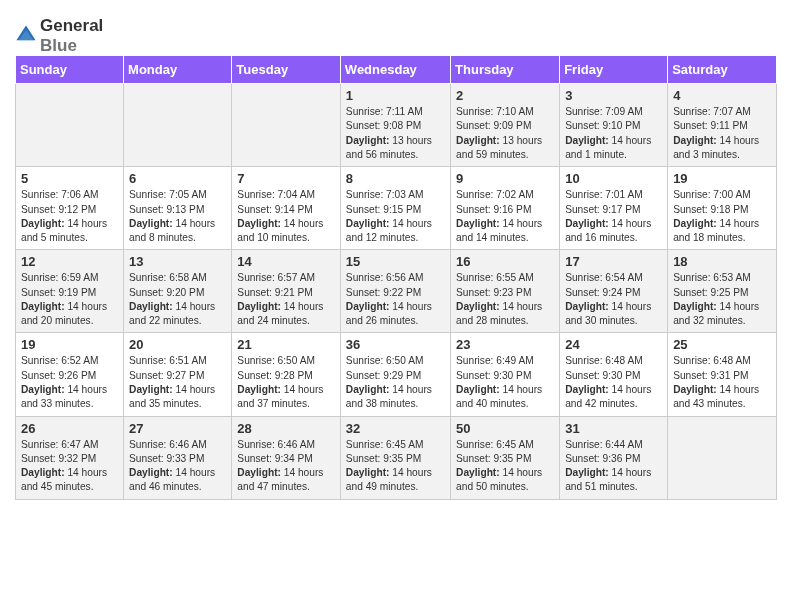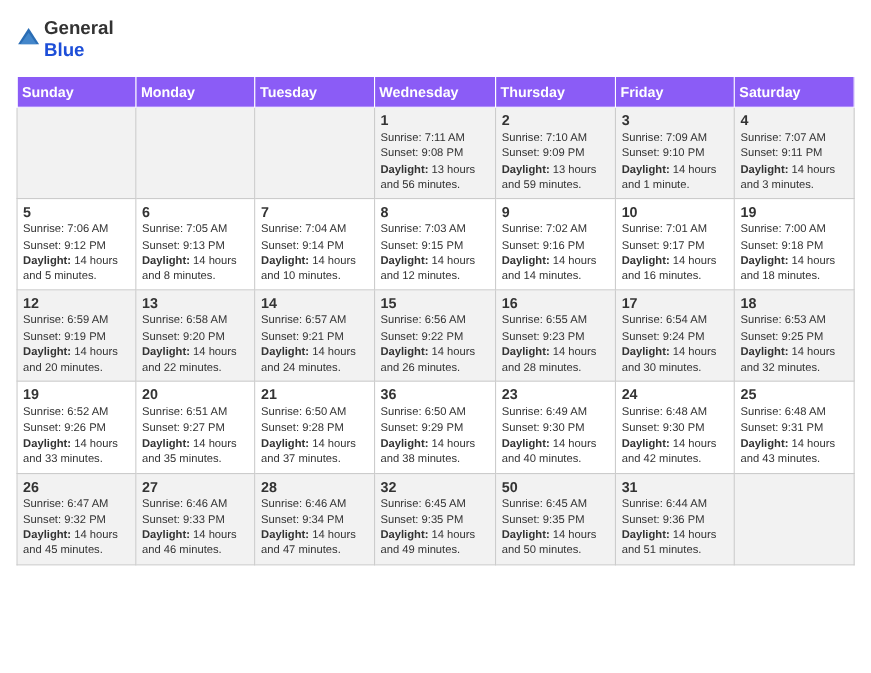--- a/index.html
+++ b/index.html
@@ -7,21 +7,21 @@
       font-family: Arial, sans-serif;
       background: #fff;
       width: 792px;
       min-height: 612px;
       padding: 10px 15px 15px 15px;
     }
     .header {
       display: flex;
       justify-content: space-between;
       align-items: flex-end;
-      margin-bottom: 14px;
+      margin-bottom: 0;
       gap: 46px;
     }
     .logo {
       display: flex;
       align-items: center;
       margin-top: 6px;
     }
     .logo-text {
       display: flex;
       flex-direction: column;
@@ -93,21 +93,21 @@
 <body>
 
 <div class="header">
   <div class="logo">
     <svg class="logo-icon" viewBox="0 0 30 30" xmlns="http://www.w3.org/2000/svg">
       <polygon points="15,2 28,22 2,22" fill="#2a6db5"></polygon>
       <polygon points="15,8 25,22 5,22" fill="#5ba0e0" opacity="0.5"></polygon>
     </svg>
     <div class="logo-text">
       <span style="font-size:17px;font-weight:bold;color:#333;line-height:1.15;">General</span>
-      <span style="font-size:17px;font-weight:bold;color:#1d4ed8;line-height:1.15;">Blue</span>
+      <span style="font-size:17px;font-weight:bold;color:#737373;line-height:1.15;">Blue</span>
     </div>
   </div>
   <div class="title-block">
   </div>
 </div>
 
 <table>
   <thead>
     <tr id="header-row">
         <th>Sunday</th>

